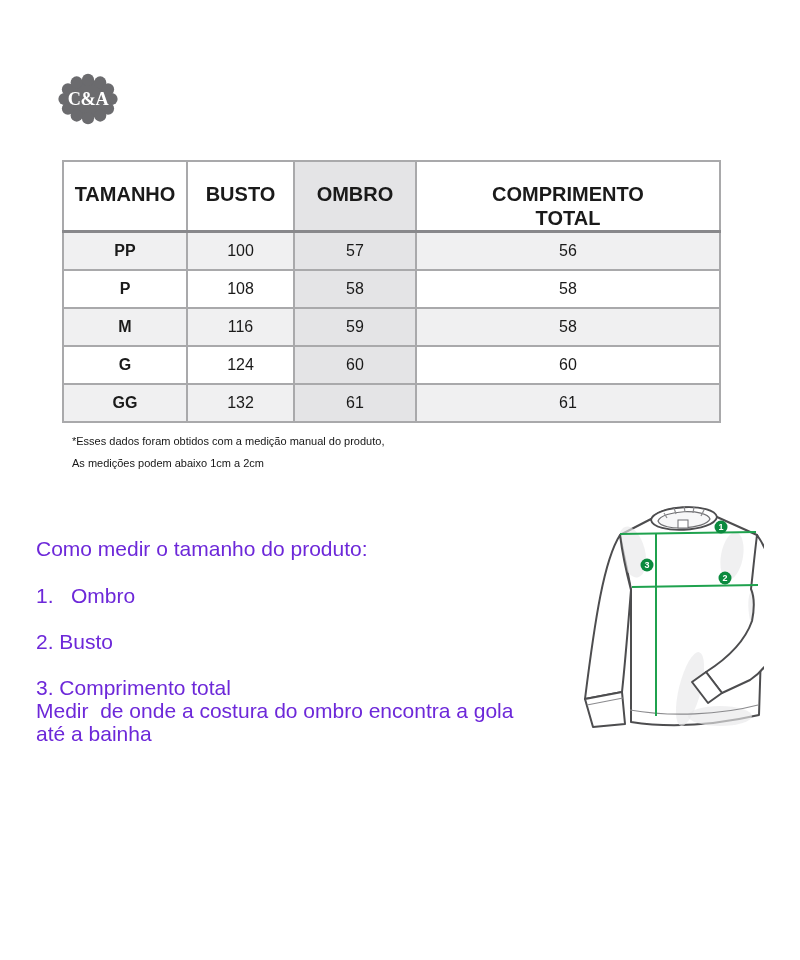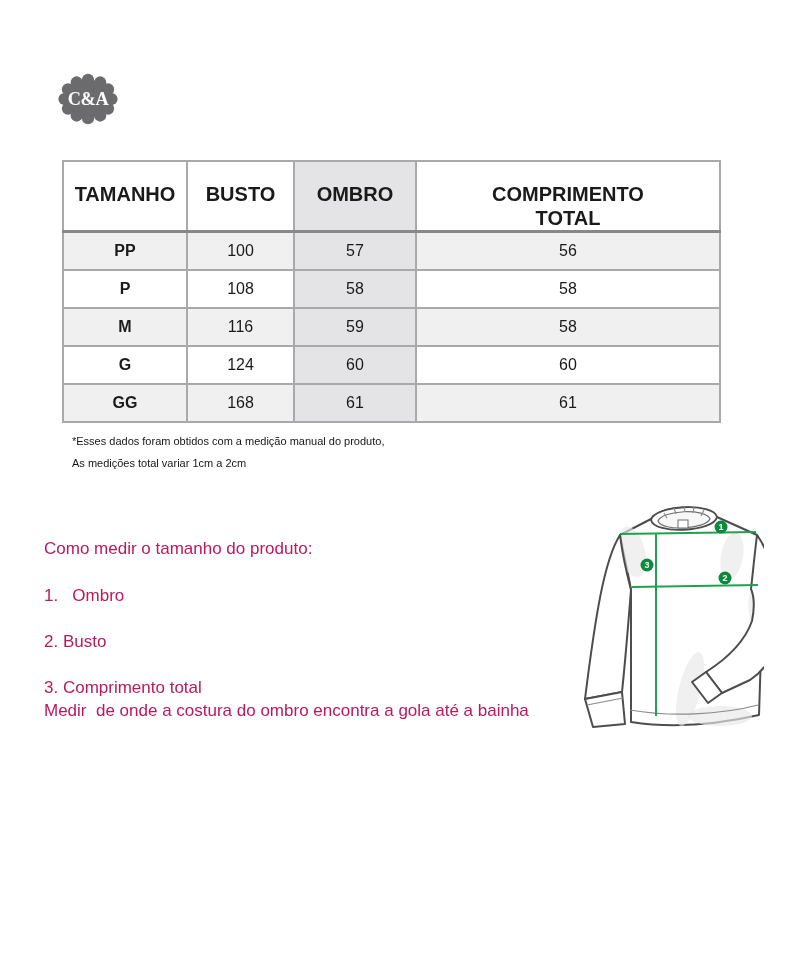--- a/index.html
+++ b/index.html
@@ -48,22 +48,22 @@
   .size-table .ombro-col { background: #e4e4e6 !important; margin-left: 10px; }
 
   
   .footnote {
     position: absolute; left: 72px; top: 430px;
     font-size: 11px; line-height: 22px; color: #161616;
   }
 
   
   .instructions {
-    position: absolute; left: 44px; top: 537px; width: 512px;
-    font-size: 17px; line-height: 23px; color: #be185d;
+    position: absolute; left: 36px; top: 537px; width: 512px;
+    font-size: 21px; line-height: 23px; color: #6d28d9;
   }
   .instr-title { margin-bottom: 24px; }
   .step { margin-bottom: 23px; }
   .step-label, .step-desc, .instr-title, .foot-line { white-space: pre-wrap; }
 
   
   .diagram { position: absolute; left: 570px; top: 494px; }
   .garment { fill: #ffffff; stroke: #4d4d4f; stroke-width: 2; stroke-linejoin: round; }
   .seam    { fill: none; stroke: #8b8b8e; stroke-width: 1.2; }
   .shade   { fill: #e8e8ea; opacity: 0.65; stroke: none; }
@@ -131,31 +131,31 @@
           <td>58</td>
         </tr>
         <tr>
           <td class="size-label">G</td>
           <td>124</td>
           <td class="ombro-col">60</td>
           <td>60</td>
         </tr>
         <tr class="stripe">
           <td class="size-label">GG</td>
-          <td>168</td>
+          <td>132</td>
           <td class="ombro-col">61</td>
           <td>61</td>
         </tr>
       </tbody>
     </table>
   </div>
 
   <div class="footnote">
     <div class="foot-line">*Esses dados foram obtidos com a medição manual do produto,</div>
-    <div class="foot-line">As medições total variar 1cm a 2cm</div>
+    <div class="foot-line">As medições podem abaixo 1cm a 2cm</div>
   </div>
 
   <div class="instructions">
     <div class="instr-title">Como medir o tamanho do produto:</div>
     <div class="step">
       <div class="step-label">1.   Ombro</div>
     </div>
     <div class="step">
       <div class="step-label">2. Busto</div>
     </div>

